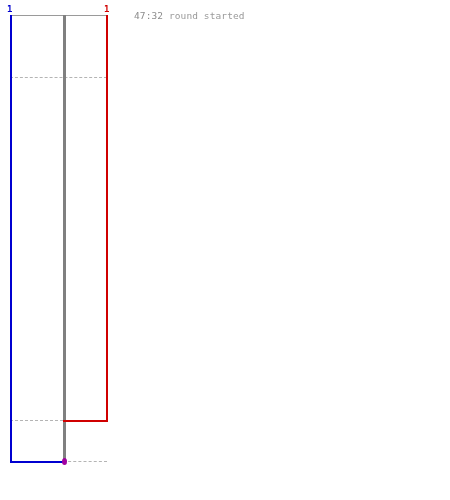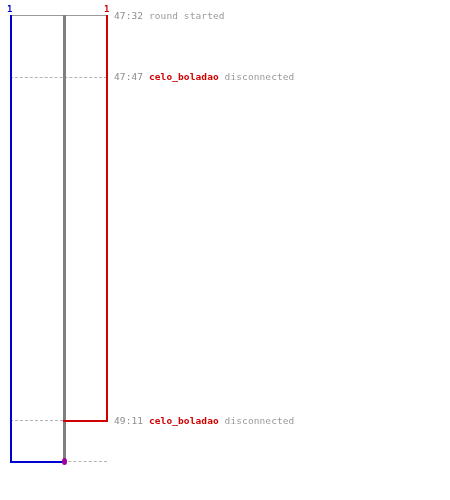--- a/index.html
+++ b/index.html
@@ -61,21 +61,21 @@
   
   .event {
     position: absolute;
     left: 114px;
     font-family: "DejaVu Sans Mono", "Liberation Mono", monospace;
     font-size: 9.5px;
     line-height: 11px;
     white-space: nowrap;
     letter-spacing: 0.1px;
   }
-  .event .ts      { color: #8c8c8c; }
+  .event .ts      { color: #8c8c8c; margin-left: 20px; }
   .event .msg     { color: #9a9a9a; }
   .event .who     { font-weight: bold; }
   .event .sep     { color: #9a9a9a; }
 </style>
 </head>
 <body>
 
 <div id="stage">
 
   <div class="hline thin" style="left:10px; top:15px; width:97px; background:#9a9a9a;"></div>
@@ -99,22 +99,16 @@
   <div class="dot" style="left:62px; top:458px; background:#a000a0;"></div>
 
   <div class="count-label" style="left:7px; top:4px; color:#0000d0;">1</div>
 
   <div class="count-label" style="left:104px; top:4px; color:#d00000;">1</div>
 
   <div class="event" style="top:10px;">
     <span class="ts">47:32</span><span class="sep">&nbsp;</span><span class="msg">round started</span>
   </div>
 
-  <div class="event" style="top:71px;">
-    <span class="ts">47:47</span><span class="sep">&nbsp;</span><span class="who" style="color:#d00000;">celo_boladao</span><span class="sep">&nbsp;</span><span class="msg">disconnected</span>
-  </div>
 
-  <div class="event" style="top:415px;">
-    <span class="ts">49:11</span><span class="sep">&nbsp;</span><span class="who" style="color:#d00000;">celo_boladao</span><span class="sep">&nbsp;</span><span class="msg">disconnected</span>
-  </div>
 
 
 </div>
 
 </body></html>

